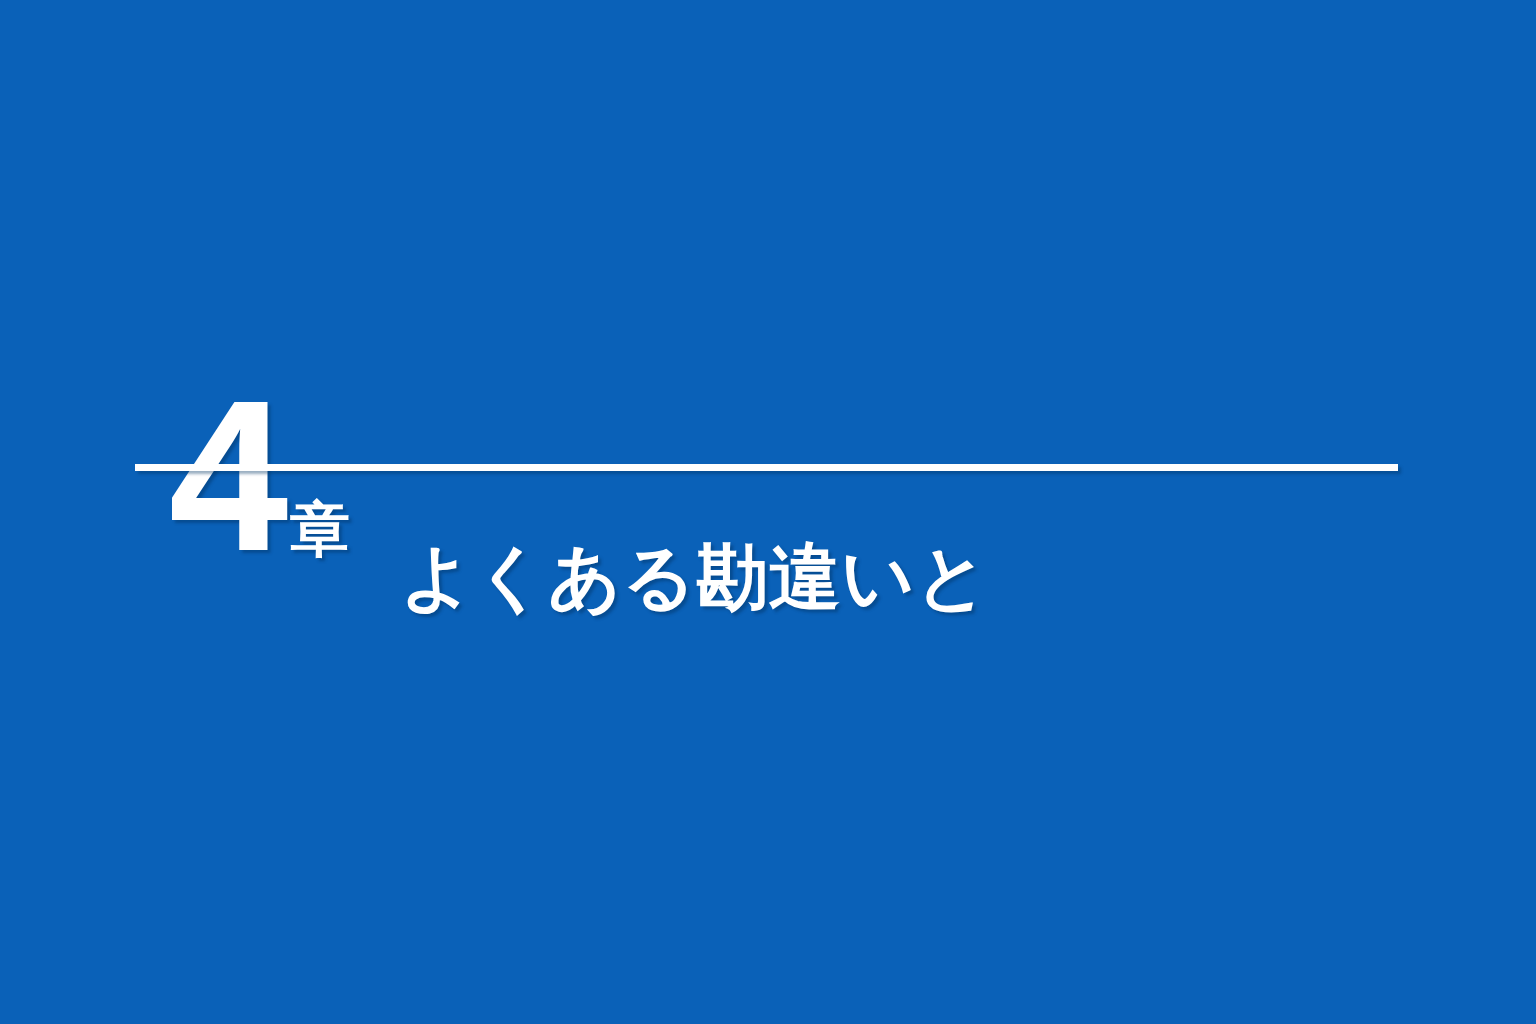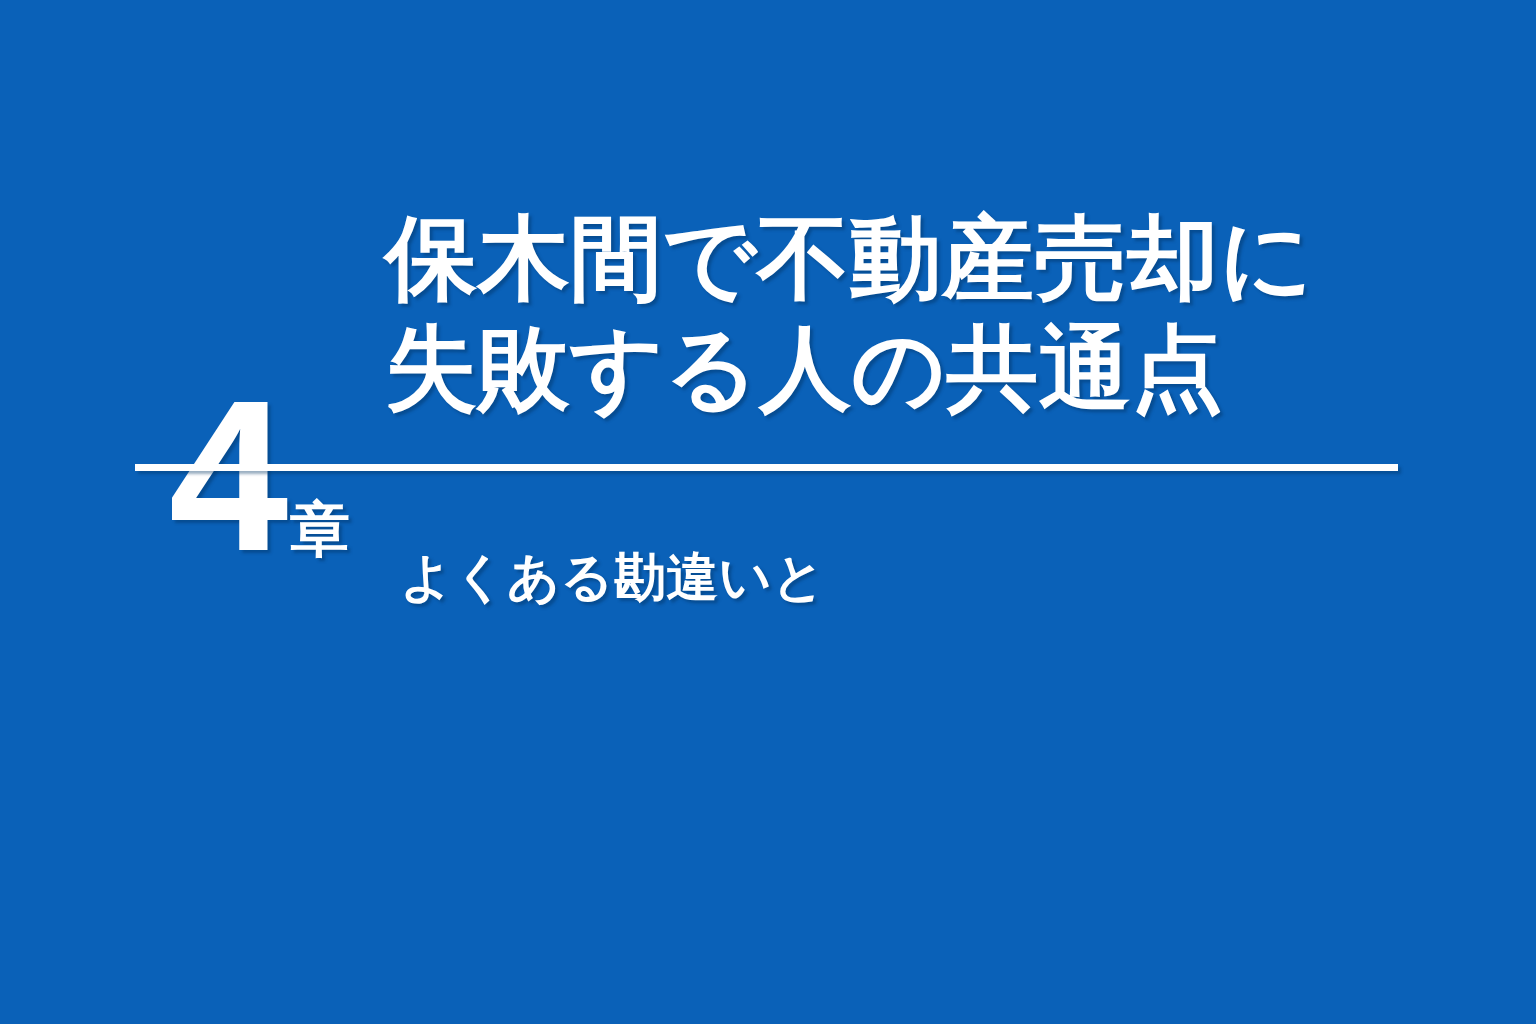--- a/index.html
+++ b/index.html
@@ -103,44 +103,40 @@
   .subtitle-block {
     position: absolute;
     left: 400px;
     top: 522px;
     display: flex;
     flex-direction: column;
   }
 
   .subtitle-line {
     color: #ffffff;
-    font-size: 52px;
+    font-size: 72px;
     line-height: 110px;
     font-weight: 700;
     letter-spacing: 0.005em;
     white-space: nowrap;
     text-shadow: 3px 3px 3px rgba(3, 52, 100, 0.45);
   }
 </style>
 </head>
 <body>
 
 <div class="slide">
 
   <div class="heading-block">
 
     <div class="chapter-badge">
       <span class="chapter-number">4</span>
       <span class="chapter-unit">章</span>
     </div>
 
-    <div class="title-lines">
-      <div class="title-line">保木間で不動産売却に</div>
-      <div class="title-line">失敗する人の共通点</div>
-    </div>
 
   </div>
 
   <div class="divider"></div>
 
   <div class="subtitle-block">
     <div class="subtitle-line">よくある勘違いと</div>
   </div>
 
 </div>

